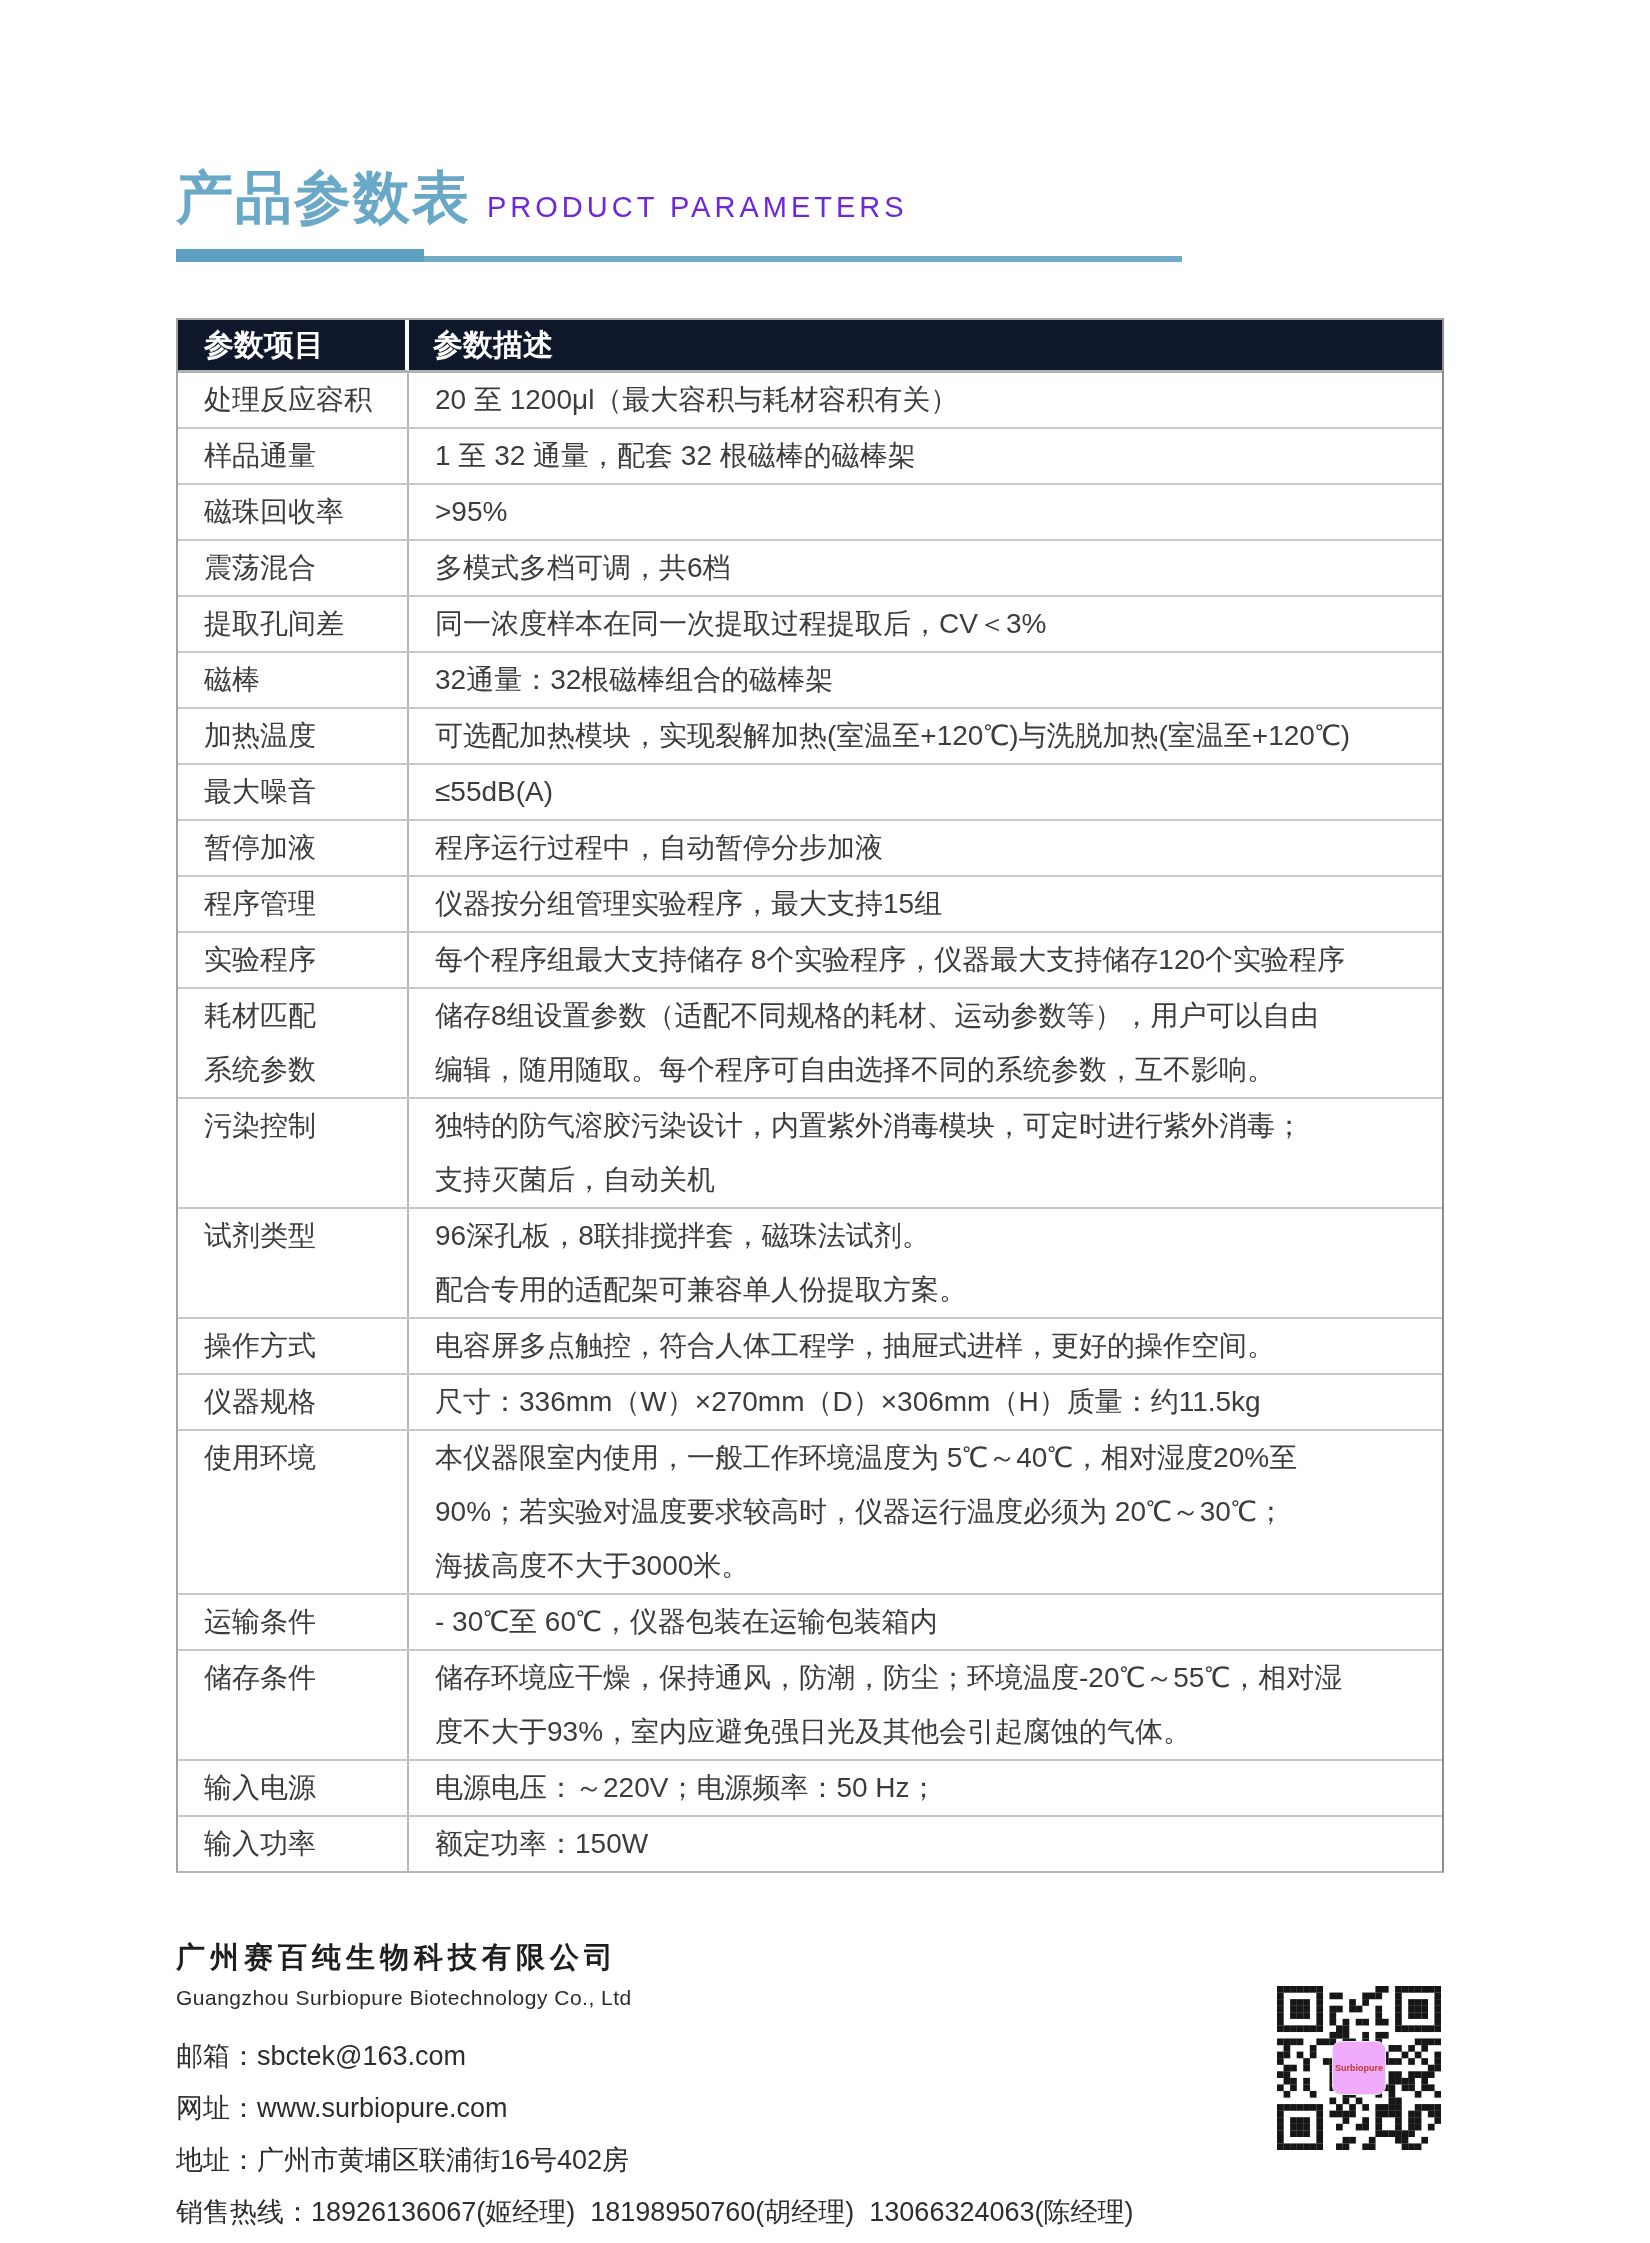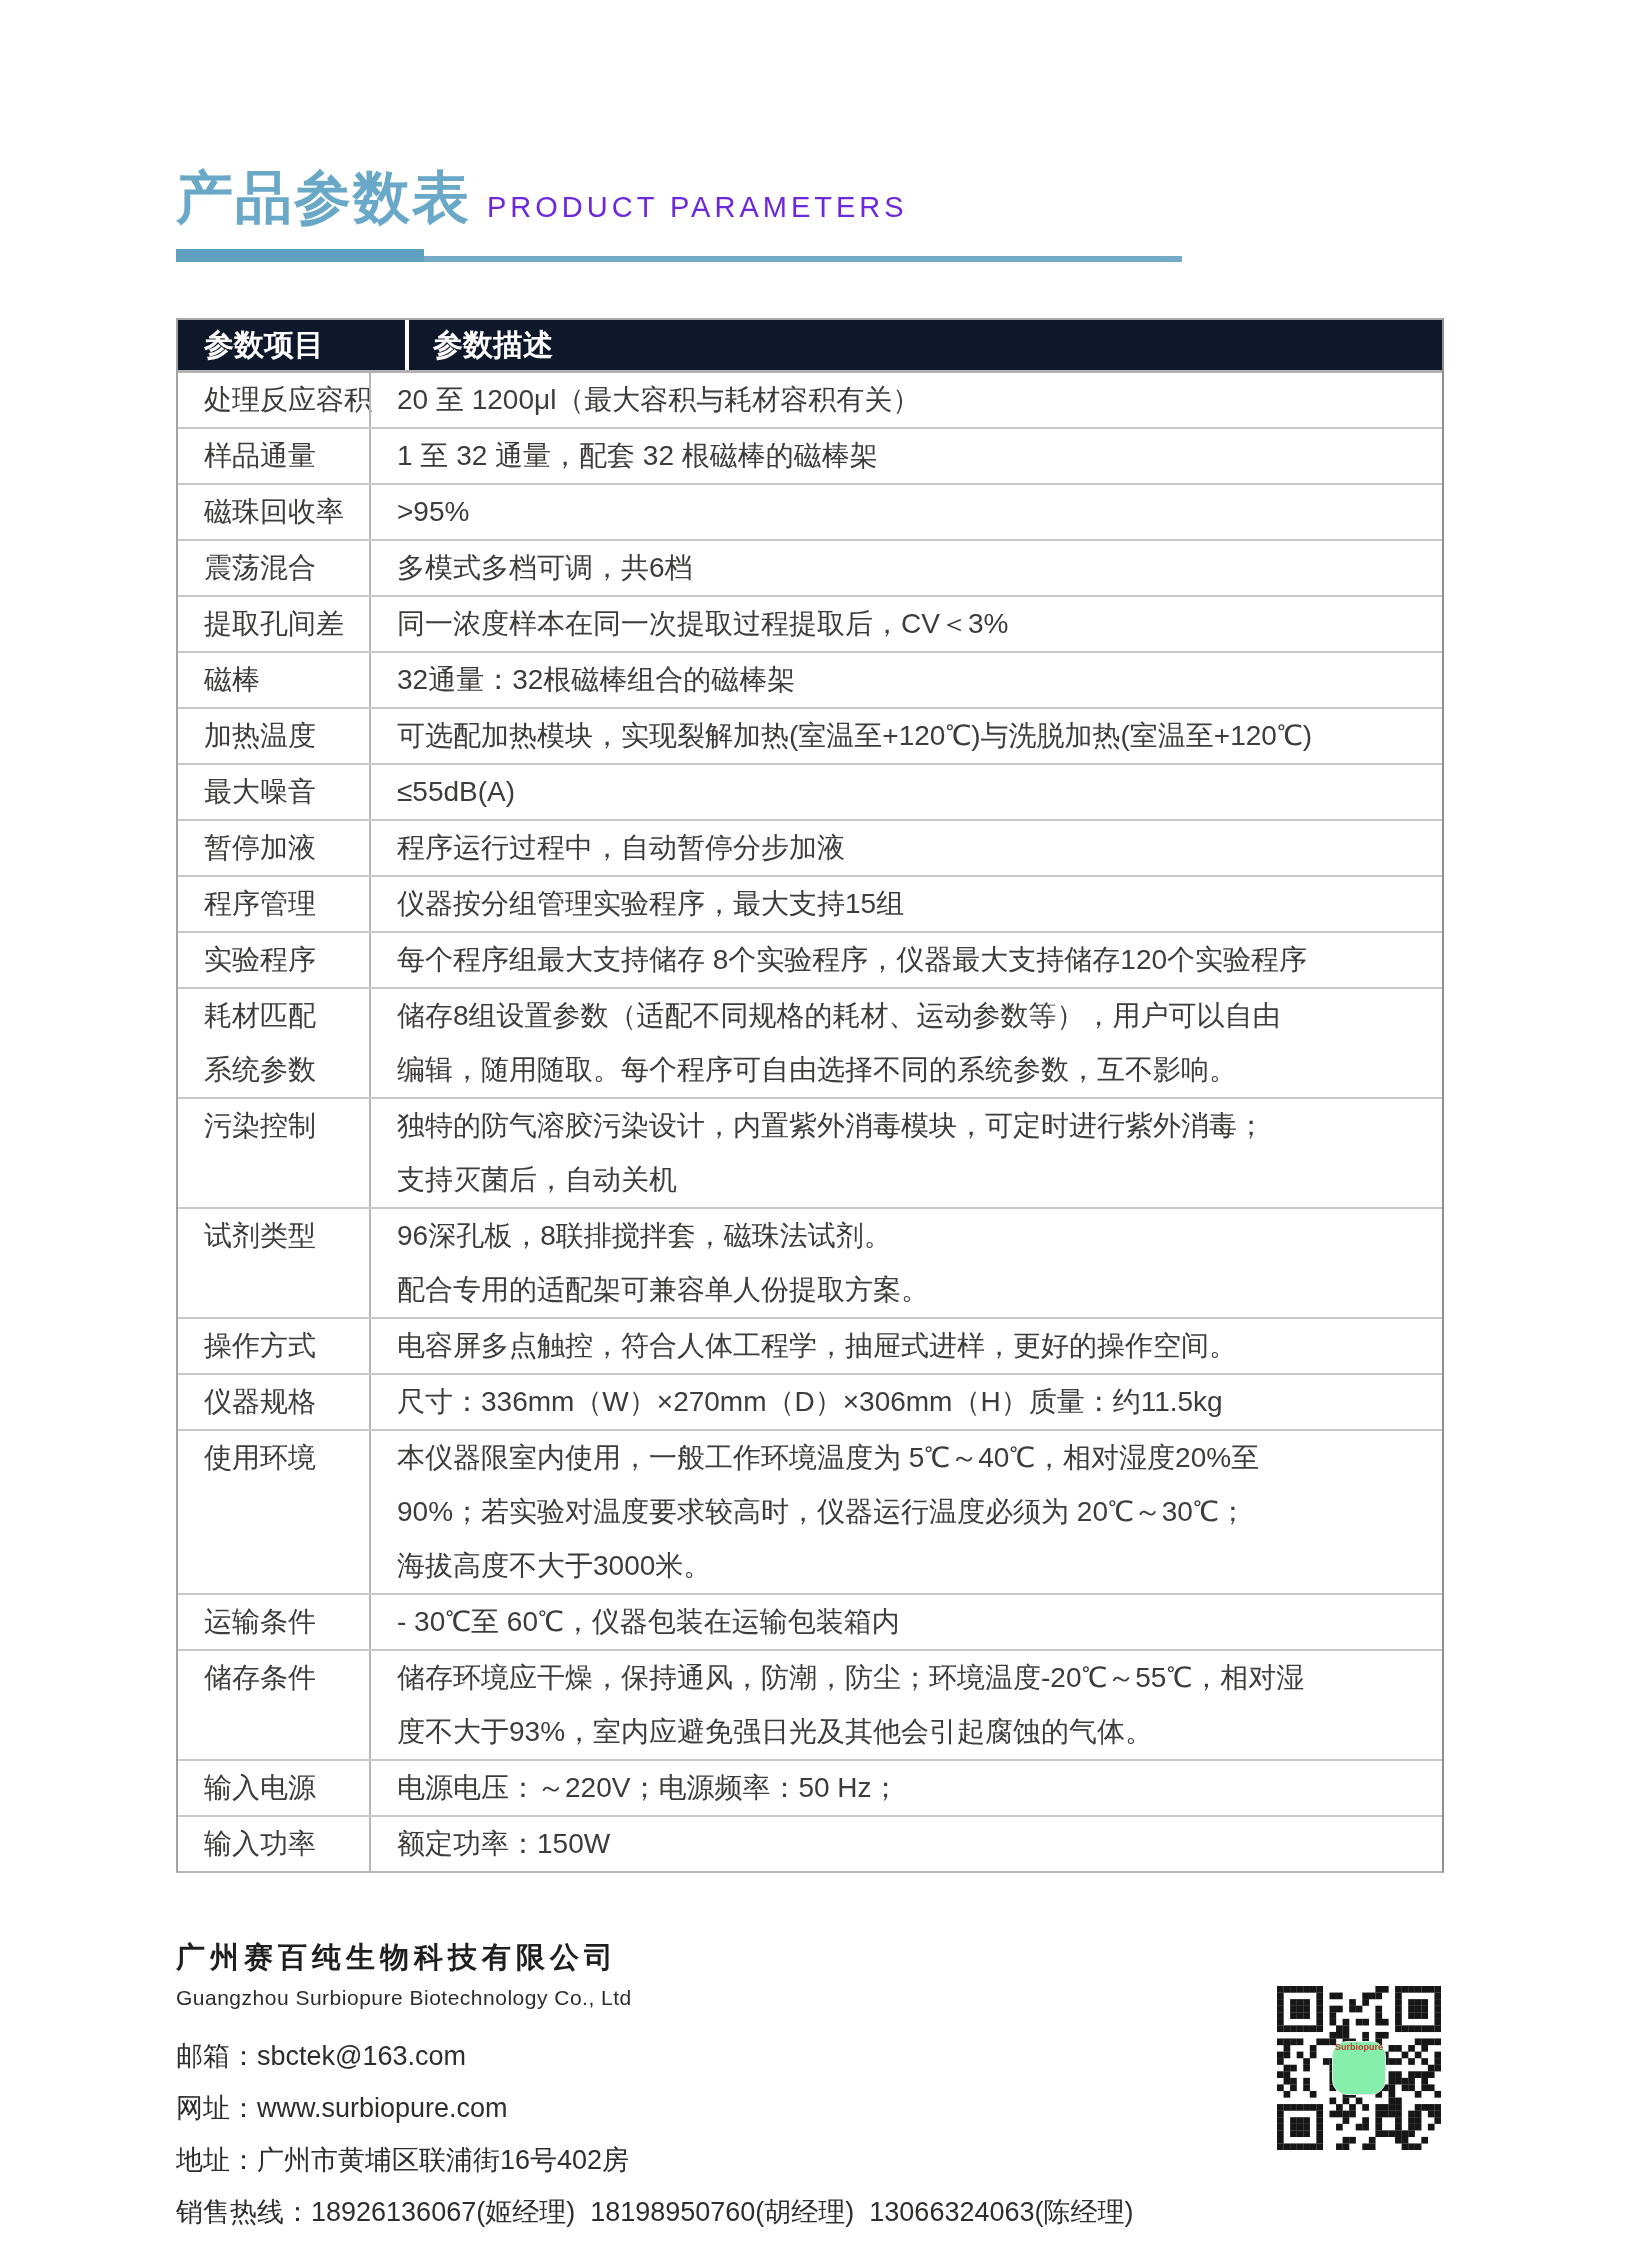--- a/index.html
+++ b/index.html
@@ -20,36 +20,36 @@
     border-top:2px solid #a9a9a9;border-left:2px solid #a3a3a3;
     border-right:2px solid #8f8f8f;border-bottom:2px solid #b5b5b5;background:#fff;
   }
   .thead{display:flex;height:50px;background:#0f172a;border-bottom:3px solid #b2b2b2;}
   .th{color:#ffffff;font-size:30px;font-weight:bold;line-height:50px;white-space:pre;}
   .th-label{width:227px;box-sizing:border-box;padding-left:26px;}
   .th-gap{width:4px;background:#fbfdfe;}
   .th-desc{flex:1;box-sizing:border-box;padding-left:24px;}
   .trow{display:flex;border-bottom:2px solid #c9c9c9;}
   .trow:last-child{border-bottom:none;}
-  .cell-label{width:191px;box-sizing:border-box;padding-left:26px;flex-shrink:0;}
+  .cell-label{width:229px;box-sizing:border-box;padding-left:26px;flex-shrink:0;}
   .cell-value{flex:1;box-sizing:border-box;border-left:2px solid #b7b7b7;padding-left:26px;overflow:hidden;}
   .line{height:54px;line-height:54px;font-size:28px;color:#3e3c3b;white-space:pre;}
   .cell-label .line{font-size:28px;}
   
   .company-zh{position:absolute;left:176px;top:1938px;font-size:29px;font-weight:bold;color:#1e1e1e;letter-spacing:5px;}
   .company-en{position:absolute;left:176px;top:1986px;font-size:21px;color:#2c2c2c;letter-spacing:0.5px;}
   .contacts{position:absolute;left:176px;top:2030px;}
   .contact-line{height:52px;line-height:52px;font-size:27px;color:#2f2d2c;white-space:pre;}
   
   .qr{position:absolute;left:1277px;top:1986px;width:164px;height:164px;background:#ffffff;}
   .qr svg{width:100%;height:100%;display:block;}
   .qr-label{
     position:absolute;left:50%;top:50%;transform:translate(-50%,-50%);
-    width:52px;height:52px;background:#86efac;border-radius:15px;border:1px solid #e8e8e8;
-    display:flex;justify-content:center;
+    width:52px;height:52px;background:#f0abfc;border-radius:9px;border:1px solid #e8e8e8;
+    display:flex;align-items:center;justify-content:center;
   }
   .qr-label span{font-size:9px;font-weight:bold;color:#c2392e;letter-spacing:0;}
 </style>
 </head>
 <body>
 
 <div class="page">
 
   <div class="title-wrap">
     <h1 class="title-zh">产品参数表</h1>

